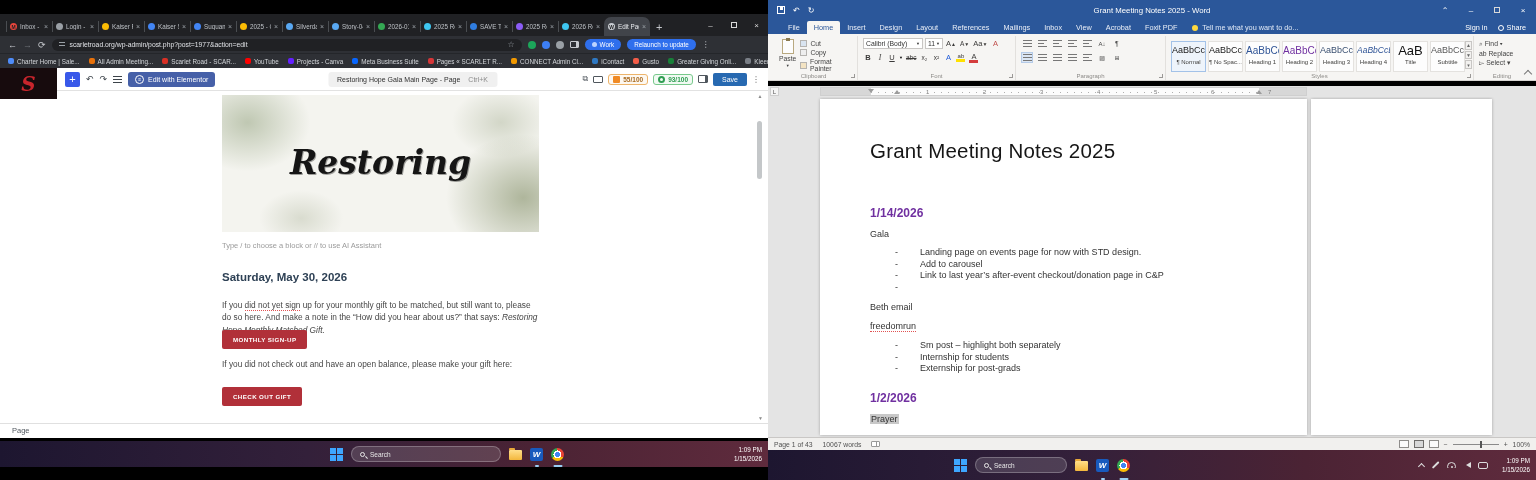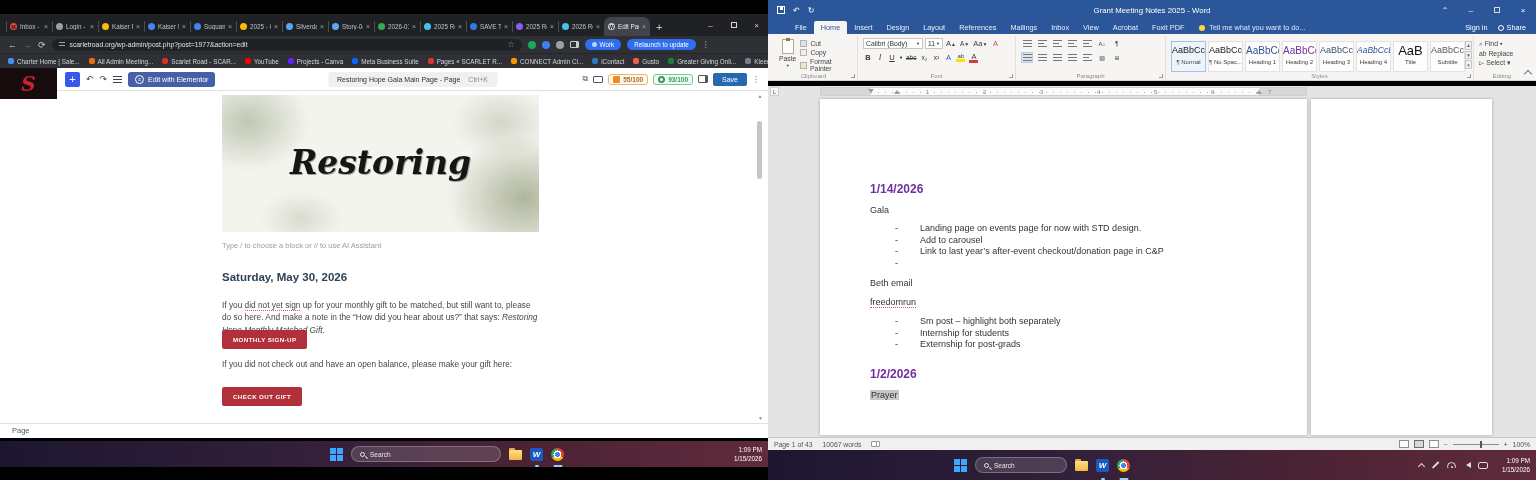--- a/index.html
+++ b/index.html
@@ -110,21 +110,21 @@
   .touchp { width:10px; height:7px; border:1px solid #ddd; border-radius:2px; }
 
   
   .wtitle { position:absolute; top:0; left:0; right:0; height:20px; background:#2b579a; display:flex; align-items:center; color:#fff; }
   .qat { display:flex; gap:8px; padding-left:9px; font-size:8px; align-items:center; }
   .floppy { width:8px; height:8px; border:1px solid #fff; position:relative; }
   .floppy:before { content:""; position:absolute; left:2px; top:0; width:3px; height:3px; background:#fff; }
   .ttl { position:absolute; left:50%; transform:translateX(-50%); font-size:7.8px; white-space:nowrap; }
   .wctl { margin-left:auto; display:flex; height:100%; }
   .wctl span { width:26px; display:flex; align-items:center; justify-content:center; font-size:8px; }
-  .menurow { position:absolute; top:20px; left:0; right:0; height:14px; background:#2b579a; display:flex; align-items:flex-end; padding-left:20px; }
+  .menurow { position:absolute; top:20px; left:0; right:0; height:14px; background:#2b579a; display:flex; align-items:flex-end; padding-left:13px; }
   .mtab { padding:2px 7px 2px; font-size:7.3px; color:#e9eef7; white-space:nowrap; }
   .mtab.active { background:#f6f5f3; color:#2b579a; border-radius:2px 2px 0 0; }
   .tellme { display:flex; align-items:center; gap:4px; color:#dfe8f6; font-size:7.3px; margin-left:8px; padding-bottom:2px; }
   .bulb { width:6px; height:6px; border-radius:50%; background:#ffd83d; }
   .menright { margin-left:auto; display:flex; align-items:center; gap:10px; color:#fff; font-size:7.3px; padding:0 10px 2px 0; }
   .person { width:6px; height:6px; border-radius:50%; border:1px solid #fff; position:relative; }
 
   .ribbon { position:absolute; top:34px; left:0; right:0; height:47px; background:#f6f5f3; border-bottom:1px solid #d8d6d3; display:flex; padding:2px 0 0 2px; }
   .grp { position:relative; border-right:1px solid #e2e0dd; padding:2px 5px 11px; }
   .glabel { position:absolute; bottom:1px; left:0; right:0; text-align:center; font-size:6px; color:#8d8b88; }
@@ -649,20 +649,21 @@
       <span class="rnum" style="left:390px">6</span>
       <span class="rnum" style="left:447px">7</span>
       <i class="tri dn" style="left:47px"></i>
       <i class="tri up" style="left:73px"></i>
       <i class="tri up" style="left:435px"></i>
     </div>
   </div>
 
   <div class="docarea">
     <div class="pg pg1">
+      <div class="dtitle">Grant Meeting Notes 2025</div>
       <div class="dh h1">1/14/2026</div>
       <div class="dp">Gala</div>
       <div class="dlist">
         <div class="drow">
               <span class="dash">-</span>
               <span>Landing page on events page for now with STD design.</span>
             </div>
         <div class="drow">
               <span class="dash">-</span>
               <span>Add to carousel</span>

